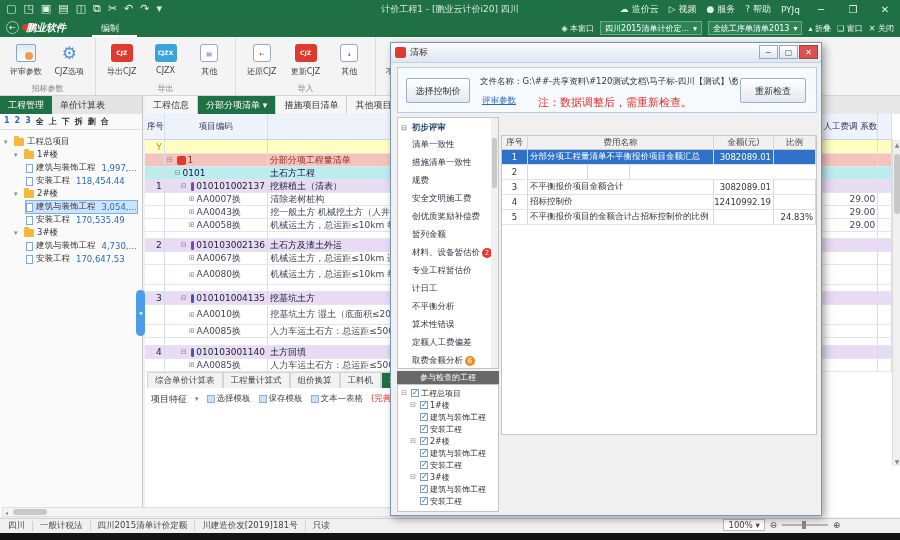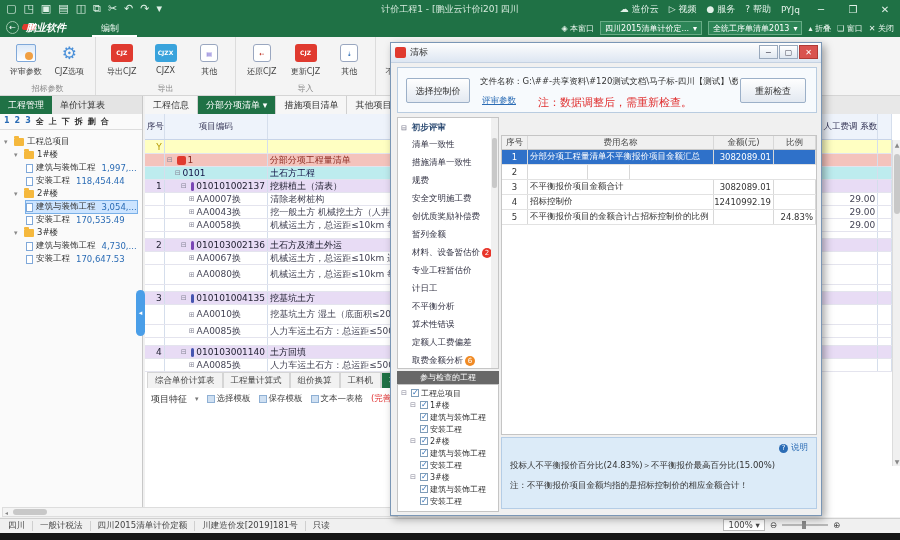--- a/index.html
+++ b/index.html
@@ -745,25 +745,20 @@
         <div class="dtc dc4"></div>
       </div>
       <div class="dtrow">
         <div class="dtc dc1">5</div>
         <div class="dtc dc2">不平衡报价项目的金额合计占招标控制价的比例</div>
         <div class="dtc dc3"></div>
         <div class="dtc dc4">24.83%</div>
       </div>
     </div>
 
-    <div class="dnote">
-      <div class="help">说明</div>
-      <div class="l1">投标人不平衡报价百分比(24.83%)＞不平衡报价最高百分比(15.00%)</div>
-      <div class="l2">注：不平衡报价项目金额均指的是招标控制价的相应金额合计！</div>
-    </div>
   </div>
 
   <div class="hscroll">
     <div class="ar" style="left:2px;">◂</div>
     <div class="thumb"></div>
     <div class="ar" style="right:2px;">▸</div>
   </div>
   <div class="statusbar">
     <span style="margin-left:8px;">四川</span>
     <span class="sep"></span>

